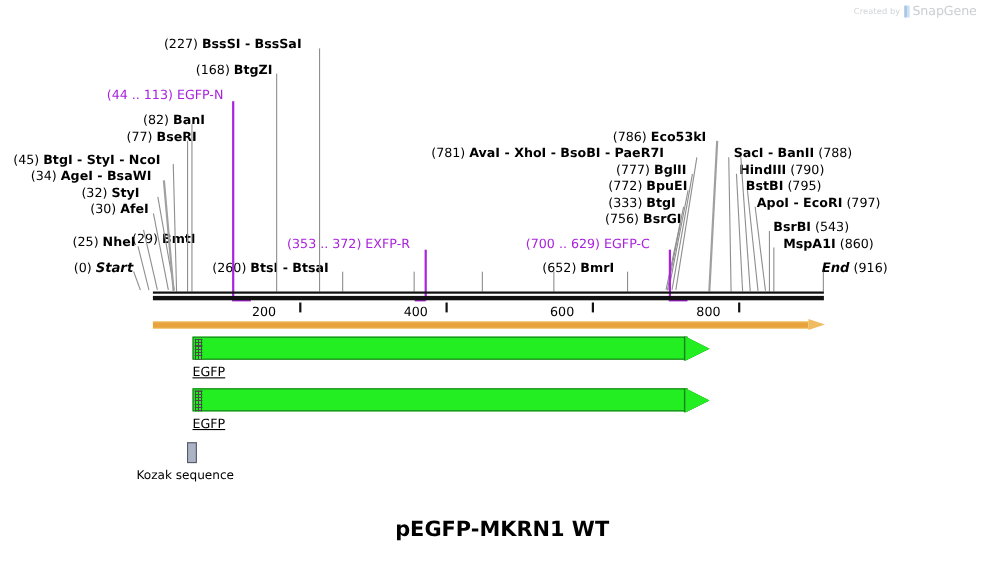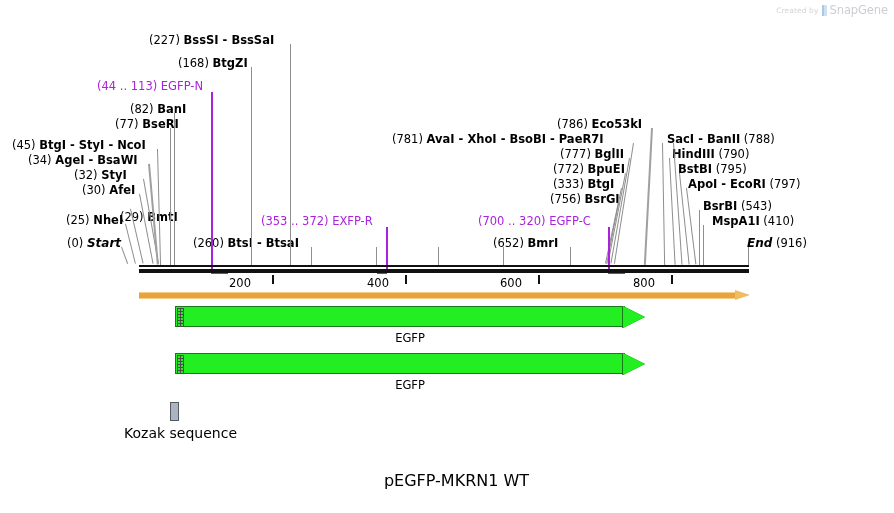--- a/index.html
+++ b/index.html
@@ -181,54 +181,54 @@
     left: 1px; top: 1px;
     width: 7px; height: 19px;
     background:
       repeating-linear-gradient(0deg, #4a4a4a 0 1px, transparent 1px 3px),
       repeating-linear-gradient(90deg, #4a4a4a 0 1px, transparent 1px 3px),
       #22ee22;
   }
   .feature-label {
     position: absolute;
     font-size: 11.5px;
-    text-align: center;
     color: #000;
+    text-decoration: underline;
   }
 
   
   #kozak-box {
     position: absolute;
     left: 170px;
     top: 402px;
     width: 9px;
     height: 19px;
     background: #aab4c4;
     border: 1.6px solid #555b63;
     box-sizing: border-box;
   }
   #kozak-label {
     position: absolute;
     left: 124px;
     top: 425px;
-    font-size: 14px;
+    font-size: 11px;
     white-space: nowrap;
   }
 
   
   #title-block {
     position: absolute;
     left: 0;
     top: 473px;
     width: 894px;
     text-align: center;
   }
   #plasmid-name {
-    font-size: 16px;
-    font-weight: normal;
+    font-size: 19px;
+    font-weight: bold;
     line-height: 16px;
     padding-left: 19px;
   }
   #plasmid-size {
     font-size: 11.5px;
     line-height: 15px;
   }
 </style>
 </head>
 <body>
@@ -308,21 +308,21 @@
   <span class="pos">(353 .. 372)</span>
   <span class="enz">EXFP-R</span>
 </div>
 
 <div class="lbl" style="left:493px; top:237px;">
   <span class="pos">(652)</span>
   <span class="enz">BmrI</span>
 </div>
 
 <div class="lbl primer" style="left:478px; top:215px;">
-  <span class="pos">(700 .. 320)</span>
+  <span class="pos">(700 .. 629)</span>
   <span class="enz">EGFP-C</span>
 </div>
 
 <div class="lbl" style="left:557px; top:118px;">
   <span class="pos">(786)</span>
   <span class="enz">Eco53kI</span>
 </div>
 
 <div class="lbl" style="left:392px; top:133px;">
   <span class="pos">(781)</span>
@@ -369,21 +369,21 @@
   <span class="pos">(797)</span>
 </div>
 
 <div class="lbl right" style="left:703px; top:200px;">
   <span class="enz">BsrBI</span>
   <span class="pos">(543)</span>
 </div>
 
 <div class="lbl right" style="left:712px; top:215px;">
   <span class="enz">MspA1I</span>
-  <span class="pos">(410)</span>
+  <span class="pos">(860)</span>
 </div>
 
 <div class="lbl right" style="left:747px; top:237px;">
   <span class="ital">End</span>
   <span class="pos">(916)</span>
 </div>
 
 <div class="leader" style="left:121px; top:247px; height:18px; transform:rotate(-20deg);"></div>
 <div class="leader" style="left:125px; top:224px; height:41px; transform:rotate(-14deg);"></div>
 <div class="leader" style="left:130px; top:209px; height:56px; transform:rotate(-13deg);"></div>

